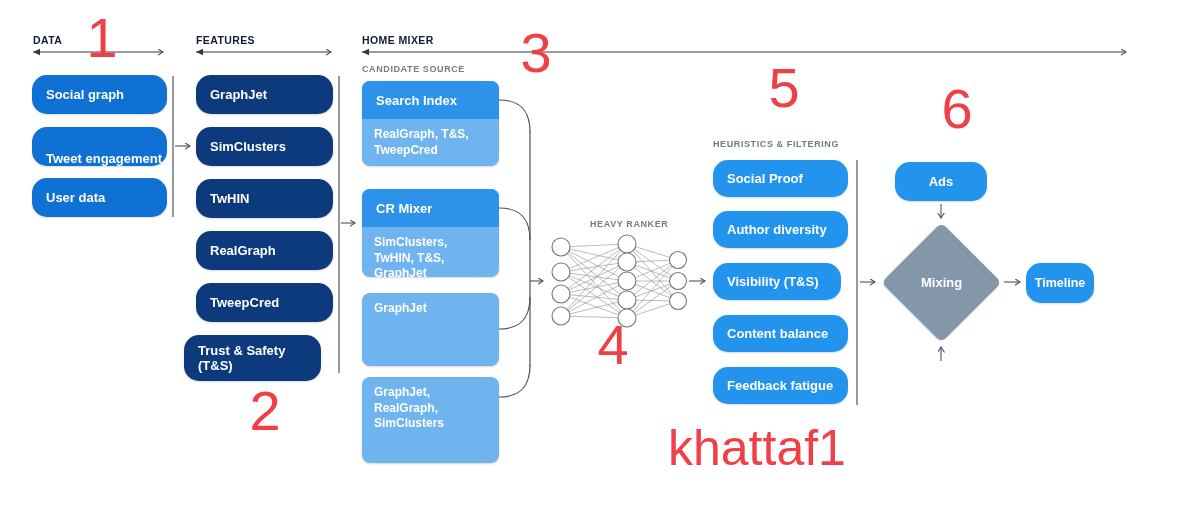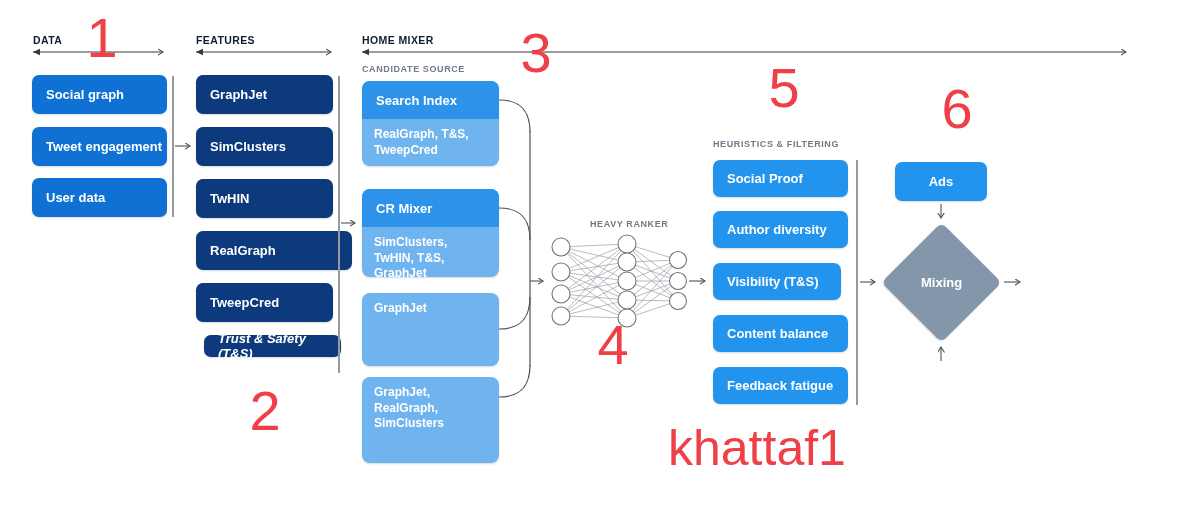--- a/index.html
+++ b/index.html
@@ -10,21 +10,21 @@
   .col-head{
     position:absolute;font-size:10.5px;font-weight:bold;color:#101c30;
     letter-spacing:.4px;text-transform:uppercase;
   }
   .sub-head{
     position:absolute;font-size:9px;font-weight:bold;color:#6e7b8a;
     letter-spacing:.6px;text-transform:uppercase;
   }
   .box{
     position:absolute;display:flex;align-items:center;
-    border-radius:7px;color:#fff;font-size:13px;font-weight:bold;
+    border-radius:15px;color:#fff;font-size:13px;font-weight:bold;
     padding-left:14px;box-sizing:border-box;
     box-shadow:0 1px 2px rgba(0,0,0,.15);
   }
   .box.blue{background:#0e71d3;}
   .box.navy{background:#0c3a7d;}
   .box.bright{background:#2394ee;}
   .box.center{justify-content:center;padding-left:0;}
   .card{
     position:absolute;border-radius:8px;overflow:hidden;
     box-shadow:0 1px 2px rgba(0,0,0,.15);background:#70b4ef;
@@ -156,43 +156,43 @@
     </g>
   </svg>
 
   <div class="col-head" style="left:33px;top:34px;">DATA</div>
   <div class="col-head" style="left:196px;top:34px;">FEATURES</div>
   <div class="col-head" style="left:362px;top:34px;">HOME MIXER</div>
 
   <div class="box blue" style="left:32px;top:75px;width:135px;height:39px;">
       <span>Social graph</span>
     </div>
-  <div class="box blue" style="left:32px;top:127px;width:135px;height:39px;">
+  <div class="box blue" style="left:32px;top:127px;width:135px;height:39px;align-items:flex-end;">
       <span>Tweet engagement</span>
     </div>
   <div class="box blue" style="left:32px;top:178px;width:135px;height:39px;">
       <span>User data</span>
     </div>
 
   <div class="box navy" style="left:196px;top:75px;width:137px;height:39px;">
       <span>GraphJet</span>
     </div>
   <div class="box navy" style="left:196px;top:127px;width:137px;height:39px;">
       <span>SimClusters</span>
     </div>
   <div class="box navy" style="left:196px;top:179px;width:137px;height:39px;">
       <span>TwHIN</span>
     </div>
-  <div class="box navy" style="left:196px;top:231px;width:156px;height:39px;align-items:center;">
+  <div class="box navy" style="left:196px;top:231px;width:137px;height:39px;align-items:center;">
       <span>RealGraph</span>
     </div>
   <div class="box navy" style="left:196px;top:283px;width:137px;height:39px;">
       <span>TweepCred</span>
     </div>
-  <div class="box navy" style="left:204px;top:335px;width:137px;height:22px;font-style:italic;">
+  <div class="box navy" style="left:184px;top:335px;width:137px;height:46px;">
       <span>Trust &amp; Safety (T&amp;S)</span>
     </div>
 
   <div class="sub-head" style="left:362px;top:64px;">CANDIDATE SOURCE</div>
 
   <div class="card" style="left:362px;top:81px;width:137px;height:85px;">
     <div class="card-header">Search Index</div>
     <div class="card-body">RealGraph, T&amp;S, TweepCred</div>
   </div>
   <div class="card" style="left:362px;top:189px;width:137px;height:88px;">
@@ -223,20 +223,23 @@
     </div>
   <div class="box bright" style="left:713px;top:367px;width:135px;height:37px;">
       <span>Feedback fatigue</span>
     </div>
 
   <div class="box bright center" style="left:895px;top:162px;width:92px;height:39px;">
       <span>Ads</span>
     </div>
   <div class="diamond">
       <span>Mixing</span>
+    </div>
+  <div class="box bright center" style="left:1026px;top:263px;width:68px;height:40px;font-size:12.5px;">
+      <span>Timeline</span>
     </div>
 
   <div class="annot" style="left:79px;top:13px;">1</div>
   <div class="annot" style="left:242px;top:386px;">2</div>
   <div class="annot" style="left:513px;top:28px;">3</div>
   <div class="annot" style="left:590px;top:320px;">4</div>
   <div class="annot" style="left:761px;top:63px;">5</div>
   <div class="annot" style="left:934px;top:84px;">6</div>
   <div class="watermark" style="left:668px;top:425px;">khattaf1</div>
 

